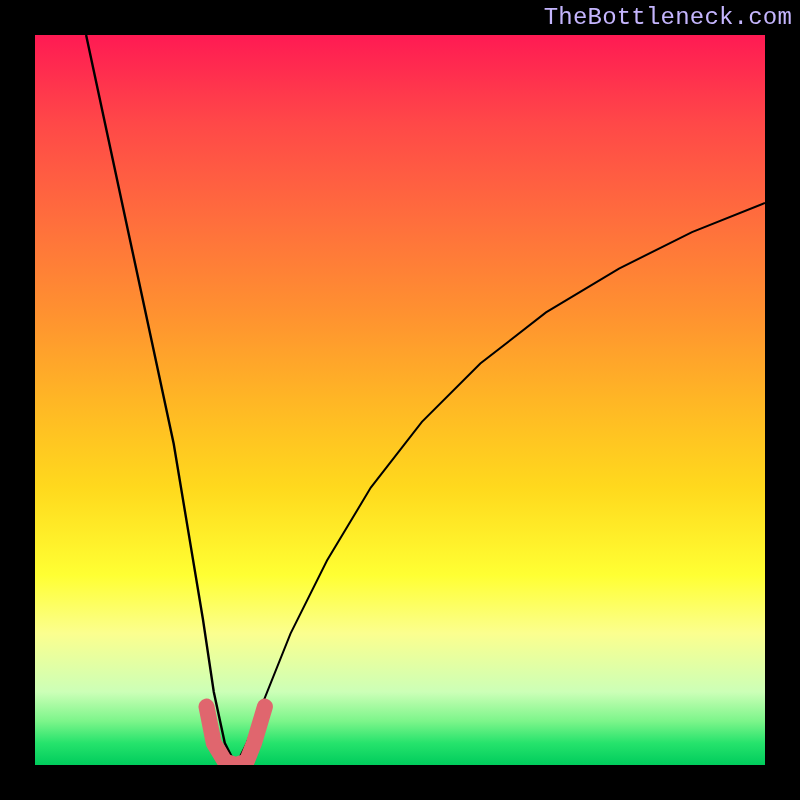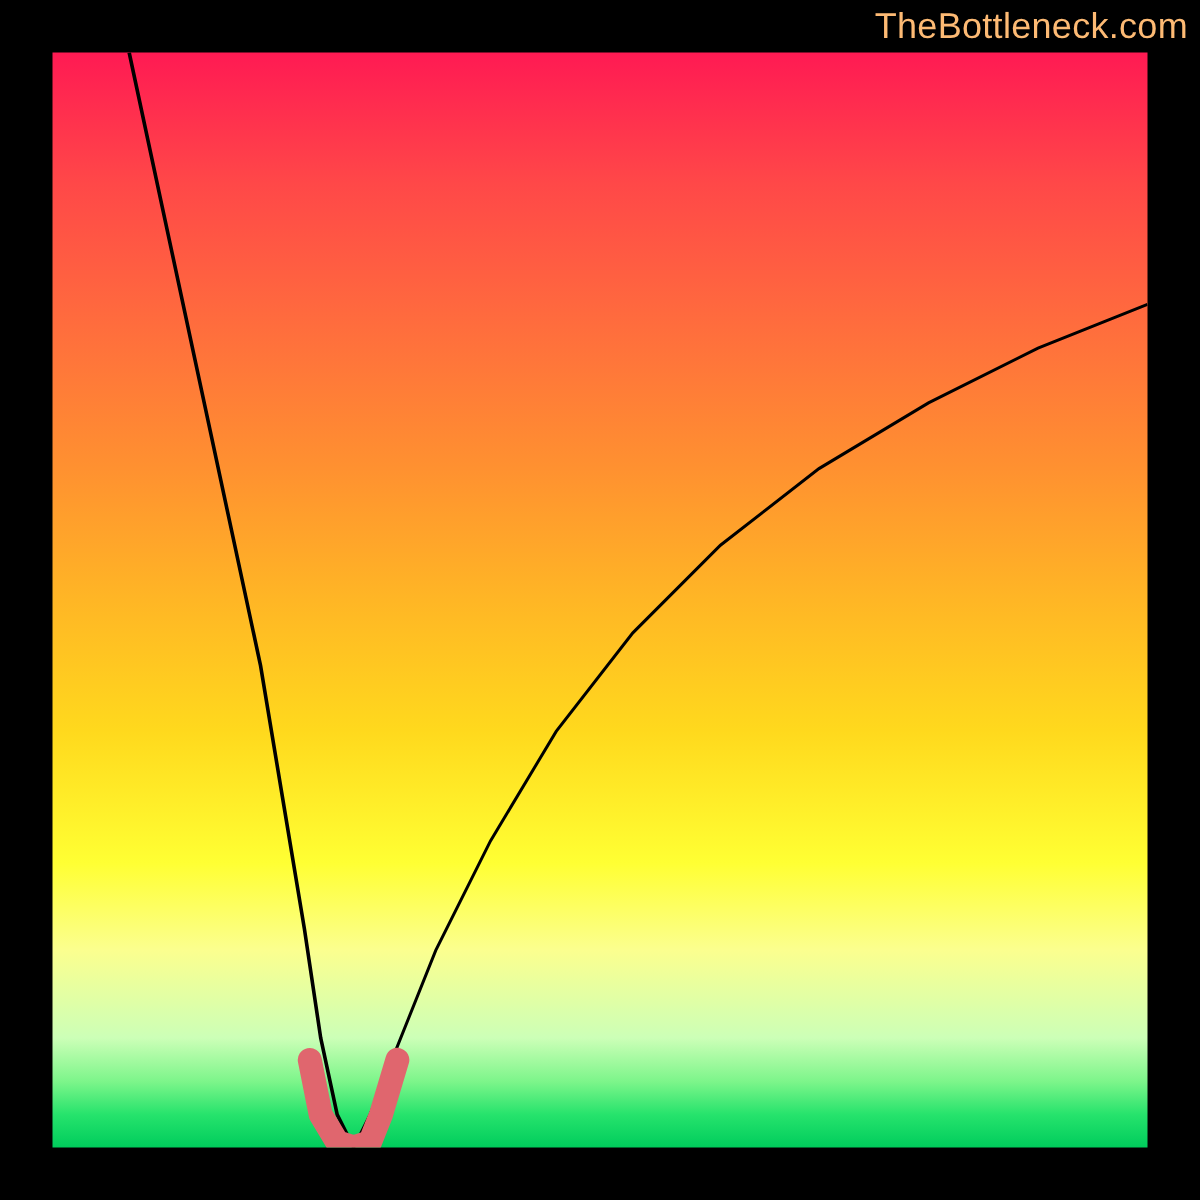--- a/index.html
+++ b/index.html
@@ -37,23 +37,23 @@
       #ccffb7 90%,
       #7cf58a 94%,
       #26e36c 97%,
       #00cc5c 100%
     );
   }
   .watermark {
     position: absolute;
     top: 4px;
     right: 8px;
-    font-family: Liberation Sans, sans-serif;
+    font-family: Liberation Mono, monospace;
     font-size: 24px;
-    color: #fdba74;
+    color: #c4b5fd;
     letter-spacing: 0.2px;
   }
   svg.curves {
     position: absolute;
     left: 0;
     top: 0;
   }
   .curve-main {
     fill: none;
     stroke: #000;

